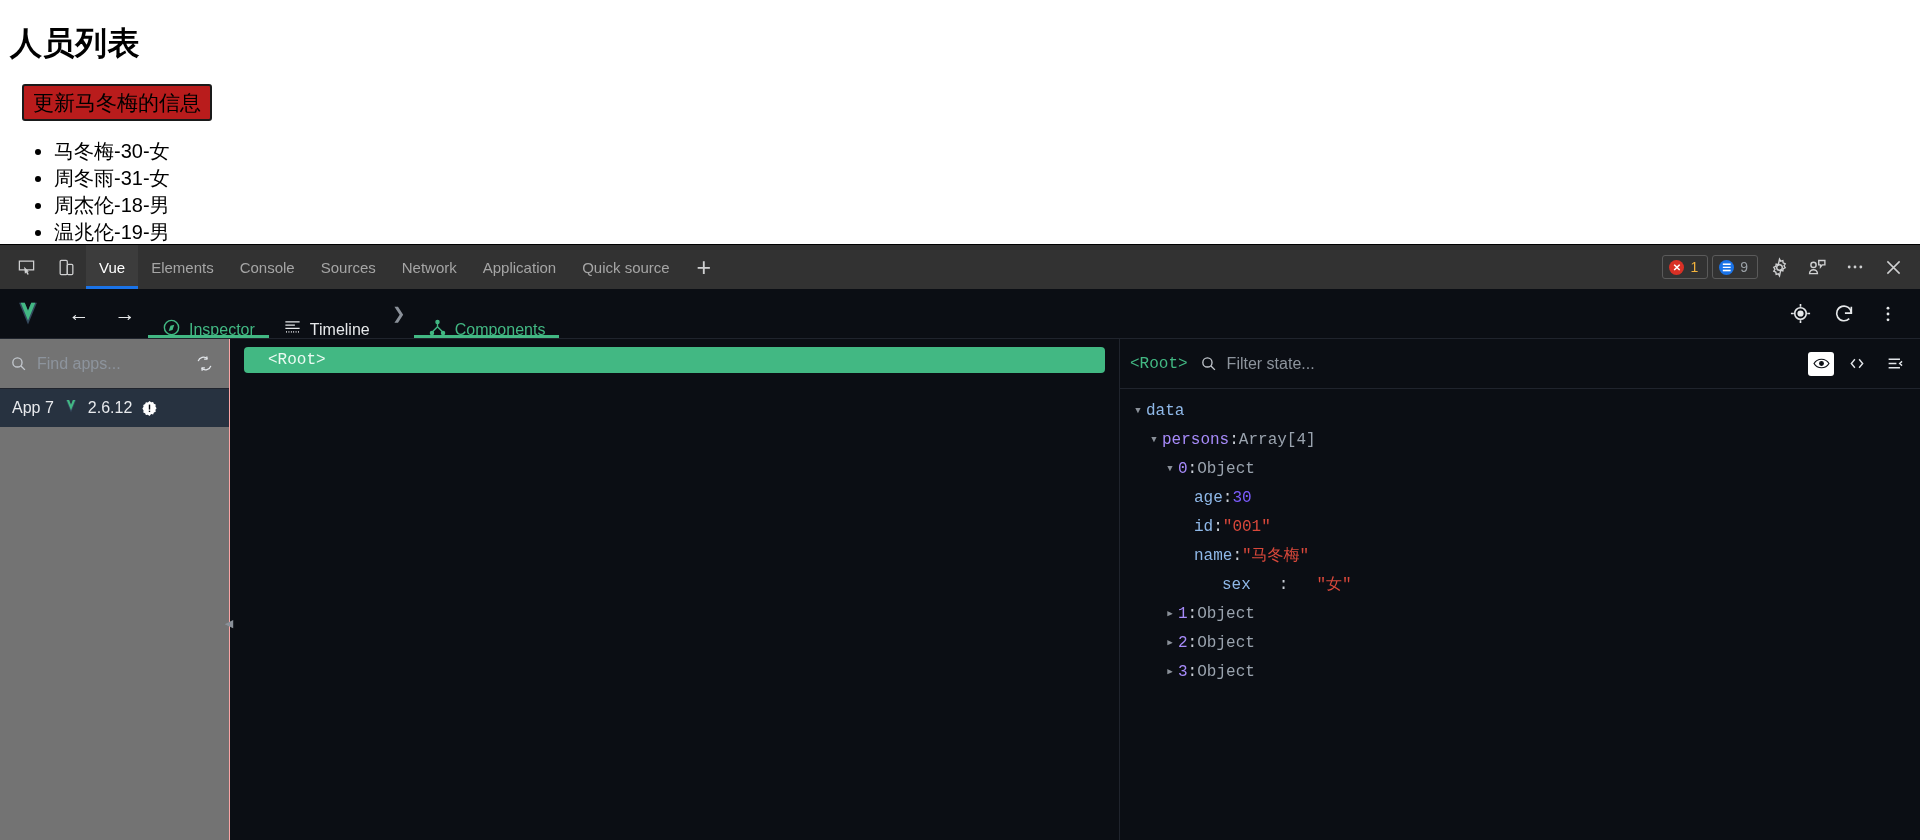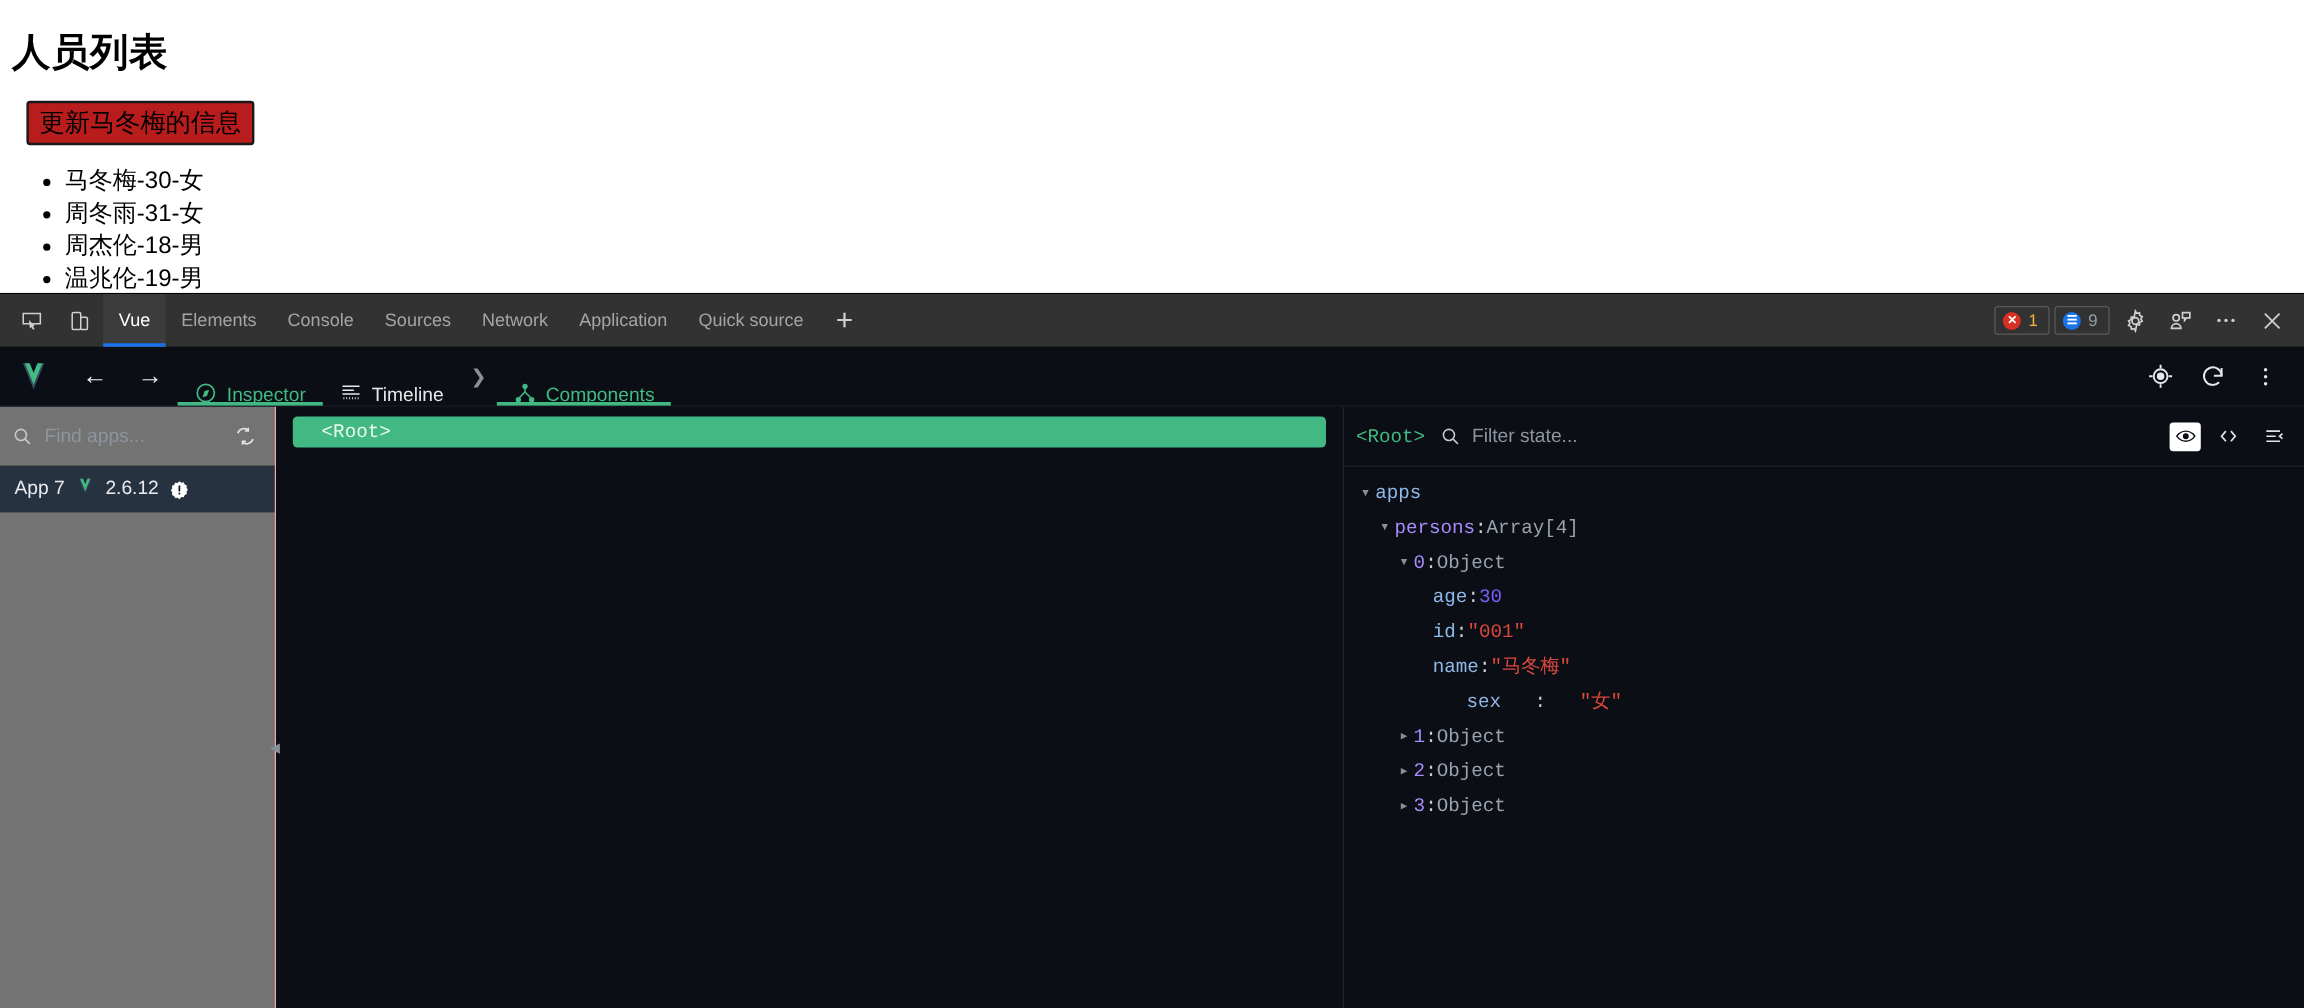--- a/index.html
+++ b/index.html
@@ -539,21 +539,21 @@
           <svg width="20" height="17" viewBox="0 0 24 24" fill="none" stroke="currentColor" stroke-width="1.9">
             <path d="M3 6h16M3 12h11M3 18h16"></path>
               <path d="M22 9l-3.5 3L22 15"></path>
           </svg>
         </span>
       </div>
       <div class="pane-content">
         <div class="state-tree" id="state-tree">
             <div class="st-row" style="padding-left: 0px;">
               <span class="caret">▼</span>
-              <span class="k-key">apps</span>
+              <span class="k-key">data</span>
             </div>
             <div class="st-row" style="padding-left: 16px;">
               <span class="caret">▼</span>
               <span class="k-prop">persons</span>
               <span class="k-punct">: </span>
               <span class="k-type">Array[4]</span>
             </div>
             <div class="st-row" style="padding-left: 32px;">
               <span class="caret">▼</span>
               <span class="k-idx">0</span>

